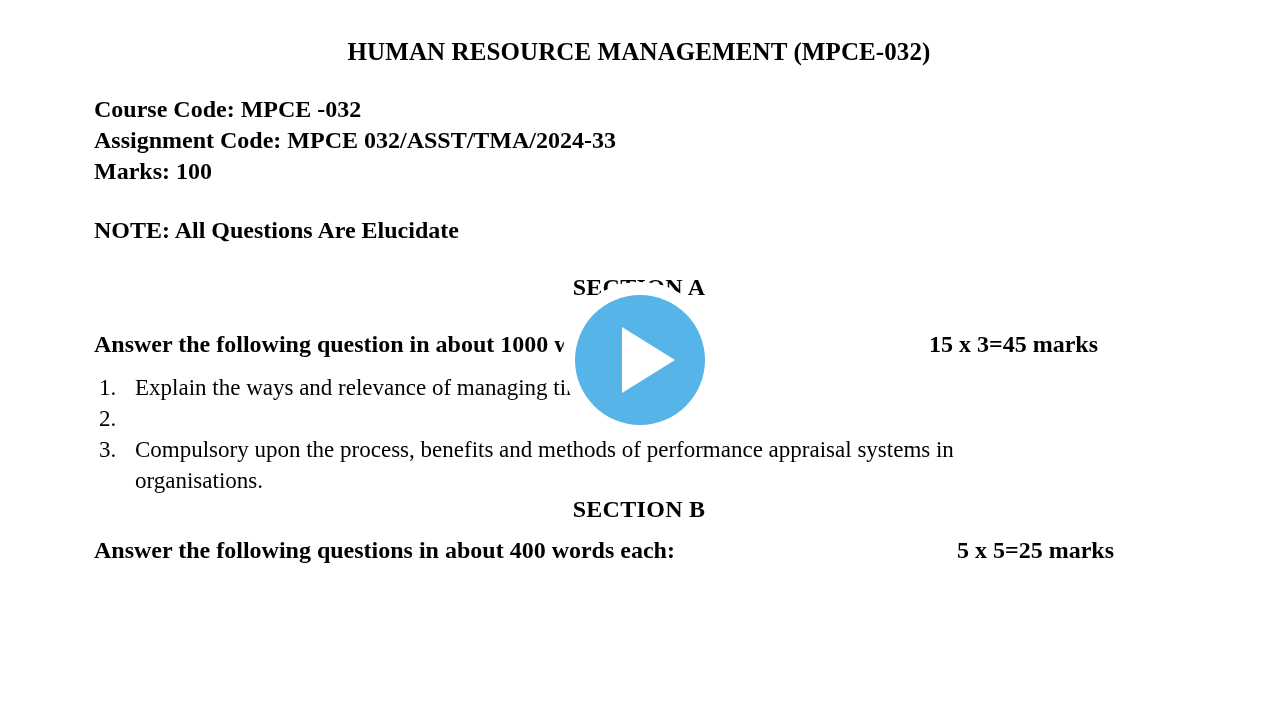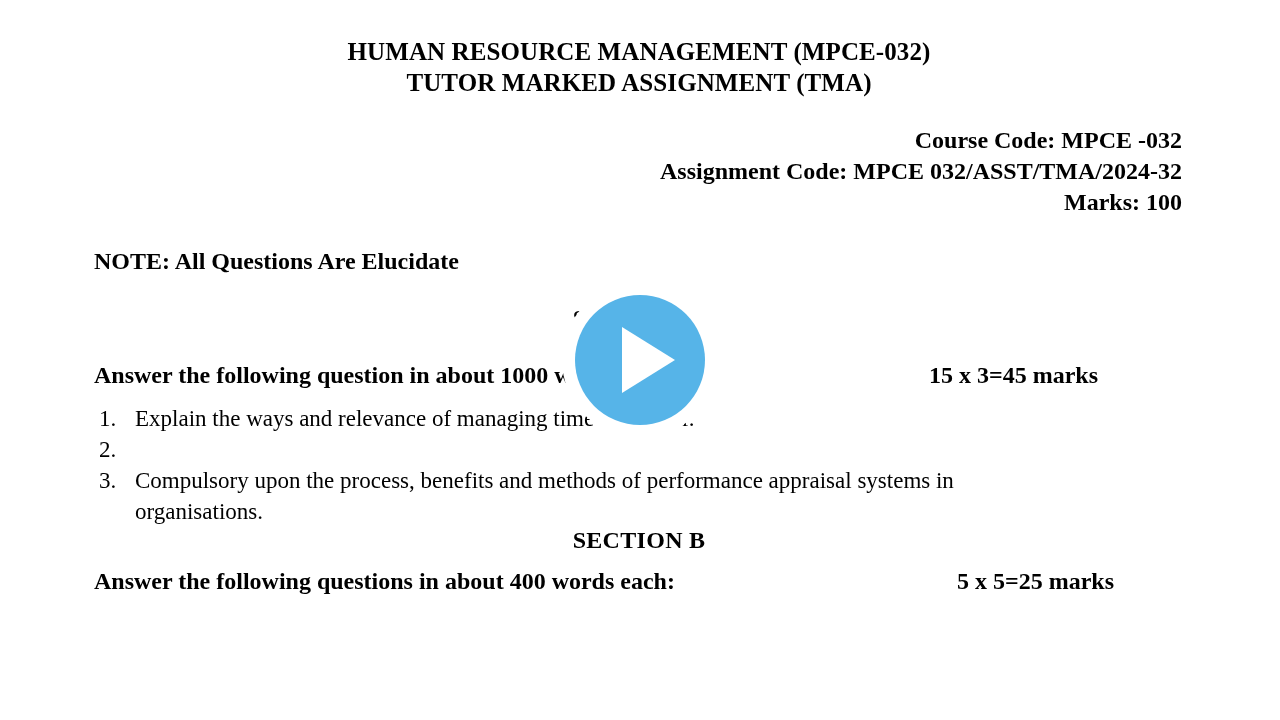--- a/index.html
+++ b/index.html
@@ -35,21 +35,21 @@
     font-weight: bold;
     font-size: 25px;
     line-height: 31px;
     letter-spacing: 0.1px;
   }
   .title-line {
     display: block;
   }
   .meta-block {
     margin-top: 27px;
-    text-align: right;
+    text-align: left;
     font-weight: bold;
     font-size: 24px;
     line-height: 31px;
     padding-right: 2px;
   }
   .meta-line {
     display: block;
   }
   .note {
     margin-top: 30px;
@@ -149,26 +149,25 @@
 </style>
 </head>
 <body>
 
 <div id="page">
   <div id="sheet">
     <div class="doc">
 
       <div class="title-block">
         <span class="title-line">HUMAN RESOURCE MANAGEMENT (MPCE-032)</span>
-        <span class="title-line">TUTOR MARKED ASSIGNMENT (TMA)</span>
       </div>
 
       <div class="meta-block">
         <span class="meta-line">Course Code: MPCE -032</span>
-        <span class="meta-line">Assignment Code: MPCE 032/ASST/TMA/2024-32</span>
+        <span class="meta-line">Assignment Code: MPCE 032/ASST/TMA/2024-33</span>
         <span class="meta-line">Marks: 100</span>
       </div>
 
       <div class="note">NOTE: All Questions Are Elucidate</div>
 
       <div class="section-head">SECTION A</div>
 
       <div class="instruction-row">
         <span class="instruction-text">Answer the following question in about 1000 words each:</span>
         <span class="instruction-marks">15 x 3=45 marks</span>

